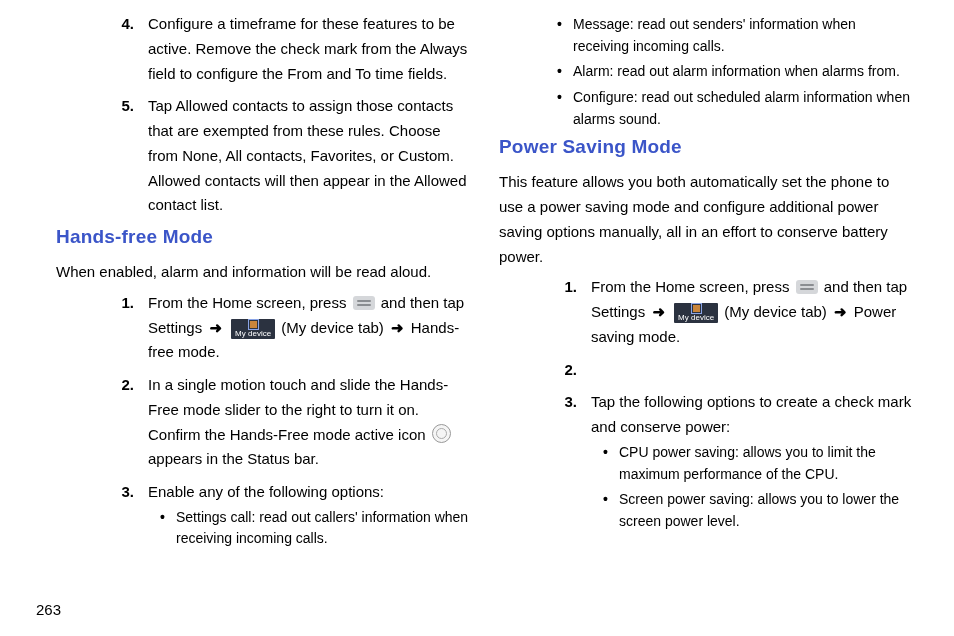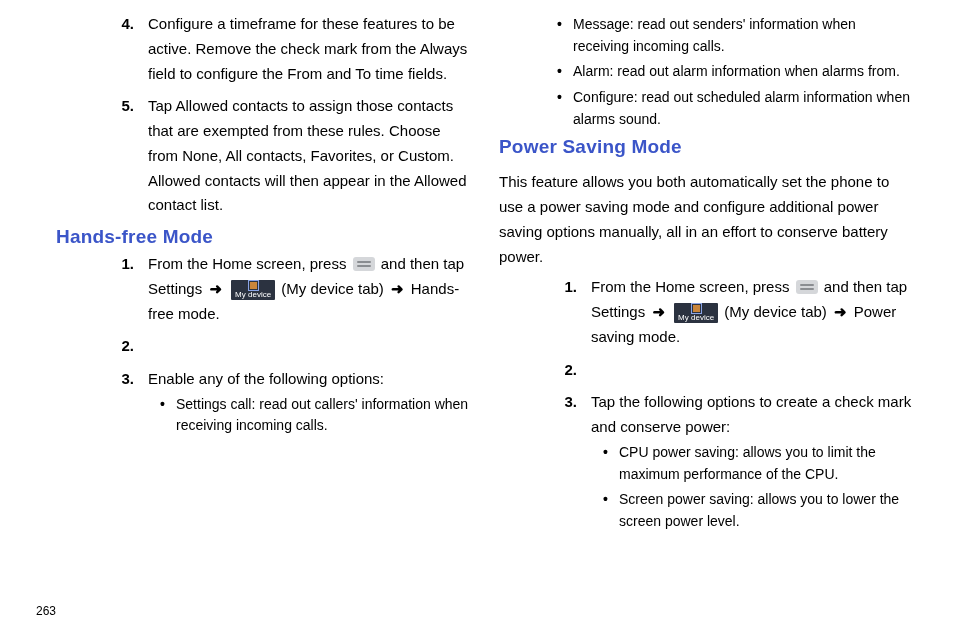--- a/index.html
+++ b/index.html
@@ -130,21 +130,21 @@
     width: 16px;
     flex: 0 0 16px;
     font-weight: bold;
   }
   .bullet-item .btxt { flex: 1; }
   .tight { font-size: 14px; }
   .pagenum {
     position: absolute;
     left: 36px;
     bottom: 18px;
-    font-size: 12px;
+    font-size: 15px;
   }
   .indent-block { padding-left: 46px; }
   .sub-bullets { padding-left: 12px; margin-top: 2px; }
 </style>
 </head>
 <body>
 
 <div class="page">
 
   <div class="col">
@@ -158,35 +158,41 @@
       </div>
       <div class="ol-item">
         <div class="num">5.</div>
         <div class="body">
           <span>Tap </span><span class="b">Allowed contacts</span><span> to assign those contacts that are exempted from these rules. Choose from None, All contacts, Favorites, or Custom. Allowed contacts will then appear in the </span><span class="b">Allowed contact list</span><span>.</span>
         </div>
       </div>
     </div>
 
     <div class="h2">Hands-free Mode</div>
+    <div class="intro">When enabled, alarm and information will be read aloud.</div>
 
     <div class="indent-block">
 
       <div class="ol-item">
         <div class="num">1.</div>
         <div class="body">
           <span>From the Home screen, press </span><span class="menuicon"></span><span> and then tap </span><span class="b">Settings</span>
           <span class="arrow">➜</span>
           <span class="mydevice"><span class="sq"></span><span>My device</span></span><span> (</span><span class="b">My device</span><span> tab) </span><span class="arrow">➜</span>
           <span class="b">Hands-free mode</span><span>.</span>
         </div>
       </div>
 
       <div class="ol-item">
         <div class="num">2.</div>
+        <div class="body">
+          <span>In a single motion touch and slide the </span><span class="b">Hands-Free mode</span><span> slider to the right to turn it on.</span><br>
+          <span>Confirm the Hands-Free mode active icon </span><span class="hfcircle"></span><br>
+          <span>appears in the Status bar.</span>
+        </div>
       </div>
 
       <div class="ol-item">
         <div class="num">3.</div>
         <div class="body">
           <div>Enable any of the following options:</div>
           <div class="sub-bullets">
             <div class="bullet-item tight">
               <div class="dot">•</div>
               <div class="btxt"><span class="b">Settings call</span><span>: read out callers' information when receiving incoming calls.</span></div>

